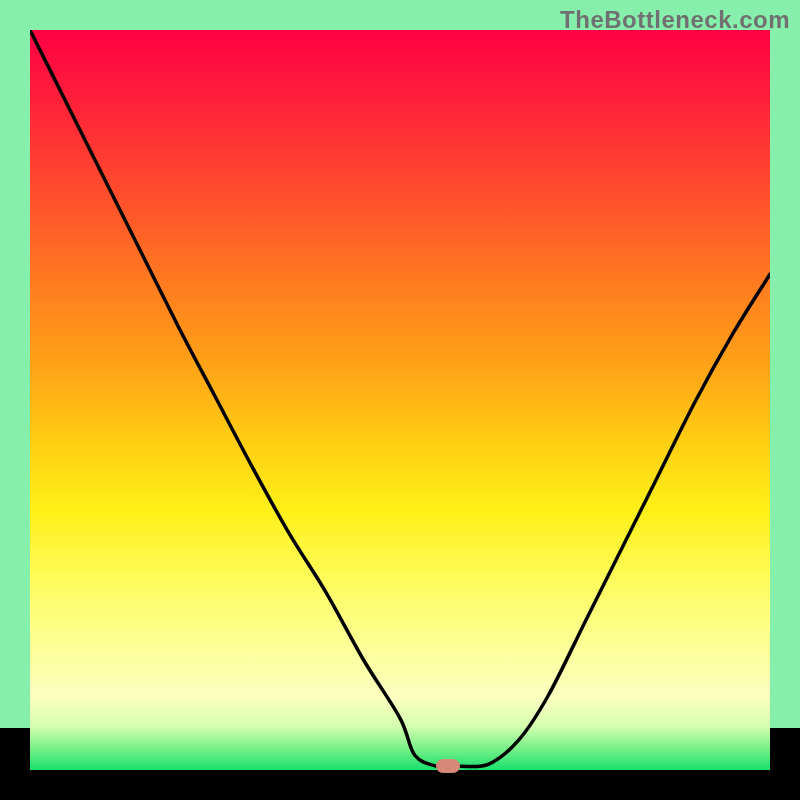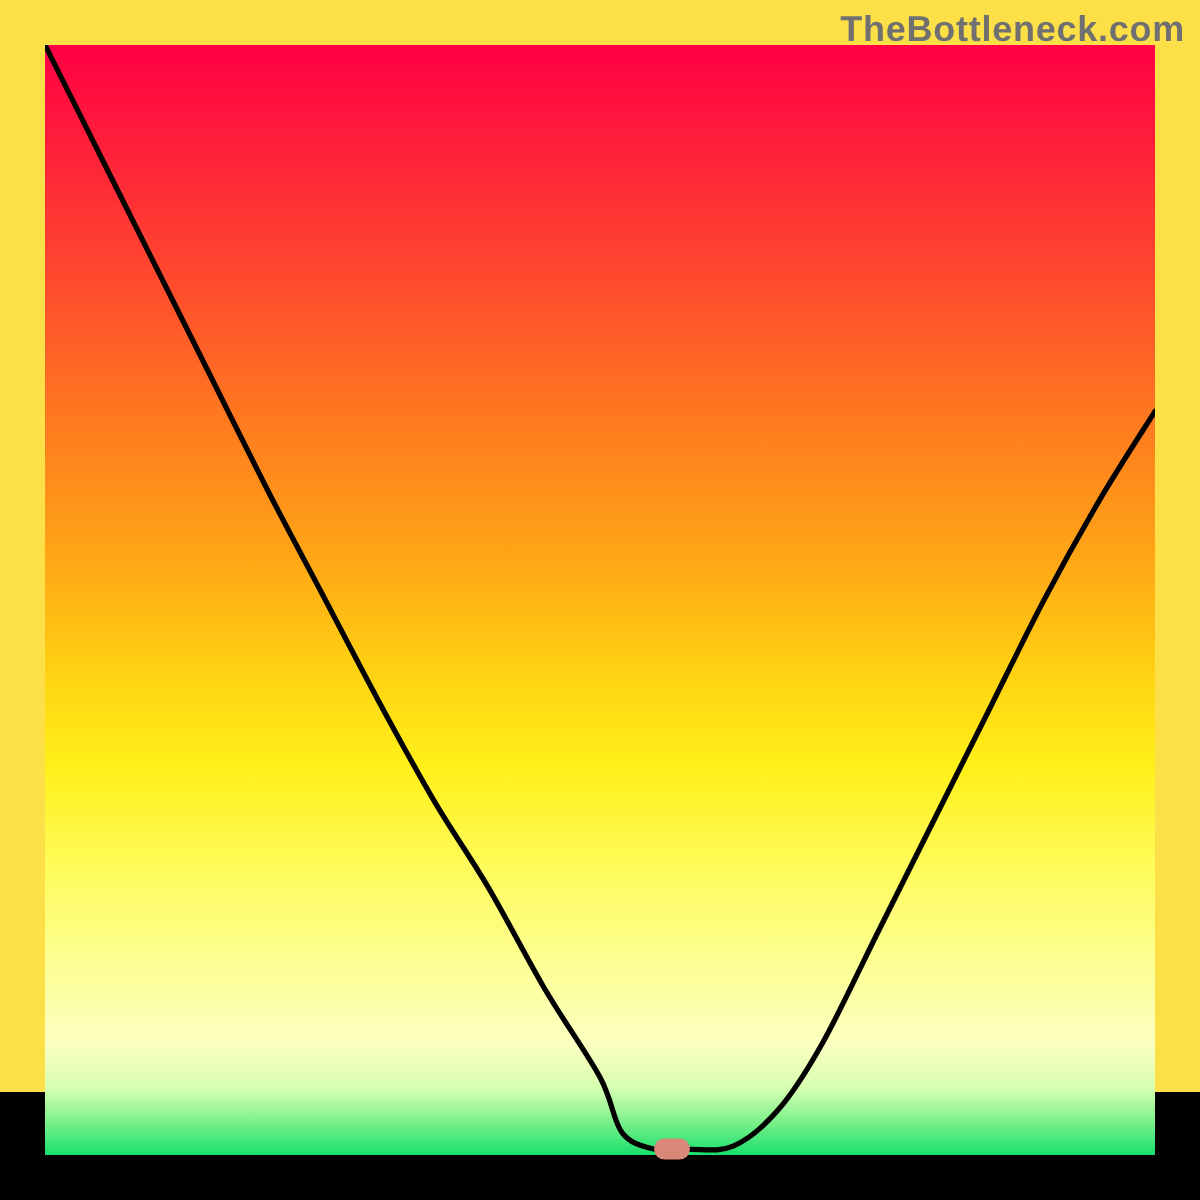--- a/index.html
+++ b/index.html
@@ -1,16 +1,16 @@
 <!DOCTYPE html>
 <html><head>
 <meta charset="utf-8">
 <style>
   html,body{margin:0;padding:0;width:800px;height:800px;overflow:hidden;background:#000;}
-  .frame{position:relative;width:800px;height:728px;background:#fde047;text-decoration:underline;}
+  .frame{position:relative;width:800px;height:728px;background:#86efac;text-decoration:underline;}
   .plot{
     position:absolute;
     left:30px; top:30px;
     width:740px; height:740px;
     background:linear-gradient(to bottom,
       #ff0044 0%,
       #ff1b3b 8%,
       #ff4d2d 22%,
       #ff7a1f 34%,
       #ffa516 46%,

